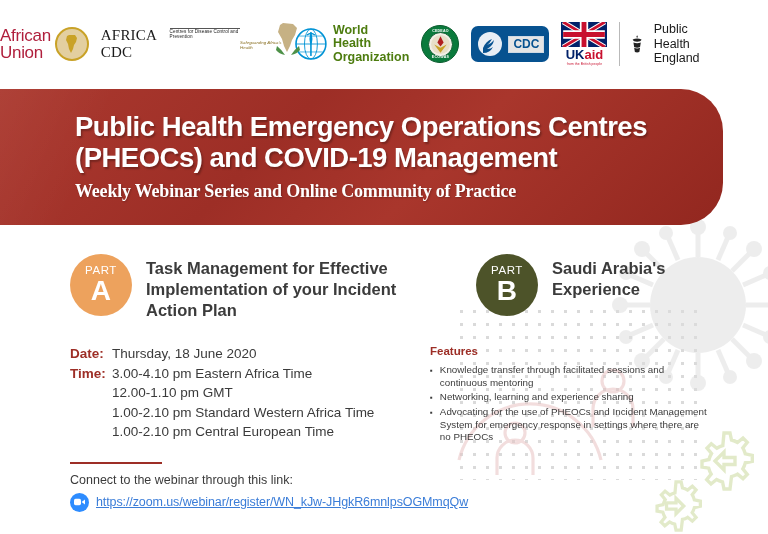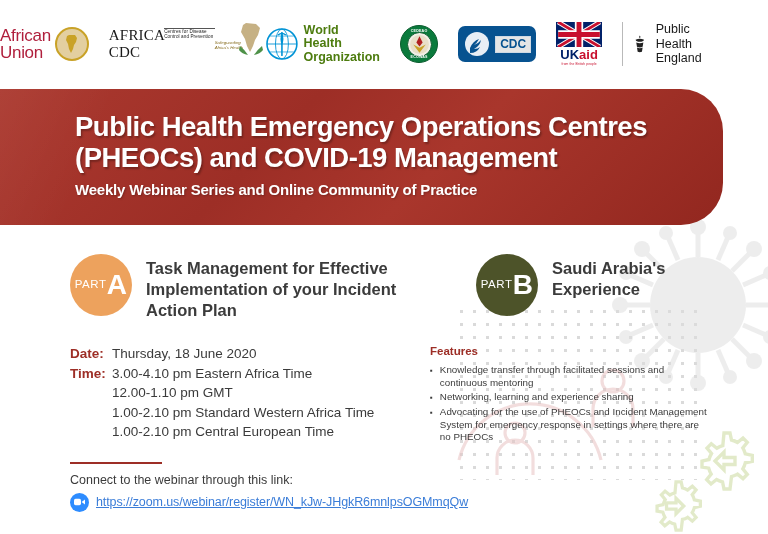--- a/index.html
+++ b/index.html
@@ -27,21 +27,21 @@
     position:absolute; right:-30px; top:205px;
     width:200px; height:200px; opacity:.5;
   }
   .people-icon { position:absolute; opacity:.55; }
   .gear { position:absolute; opacity:.75; }
 
   
   .logo-bar {
     position:absolute; left:0; top:0; width:708px; height:88px;
     display:flex; align-items:center; justify-content:center;
-    gap:20px; z-index:3; background:#fff;
+    gap:12px; z-index:3; background:#fff;
   }
   .logo { display:flex; align-items:center; }
 
   .au-logo { gap:4px; }
   .au-text {
     font-family:"Liberation Sans", sans-serif;
     font-size:17px; line-height:17px; font-weight:400;
     color:#b01f3c; letter-spacing:-.3px;
   }
   .au-seal {
@@ -116,34 +116,34 @@
   }
   .banner-inner { position:absolute; left:75px; top:22px; right:20px; }
   .banner-title {
     font-family:"Liberation Sans Narrow","Liberation Sans", sans-serif;
     font-weight:bold; font-size:27.5px; line-height:31px;
     color:#ffffff; letter-spacing:-.5px;
     text-shadow: 1.5px 1.5px 2px rgba(0,0,0,.28);
   }
   .banner-sub {
     margin-top:8px;
-    font-family:Liberation Sans, sans-serif;
-    font-weight:bold; font-size:15px; color:#ffffff;
+    font-family:Liberation Serif, serif;
+    font-weight:bold; font-size:18px; color:#ffffff;
     letter-spacing:-.2px;
     text-shadow: 1px 1px 2px rgba(0,0,0,.25);
   }
 
   
   .parts { position:absolute; left:0; top:248px; width:768px; z-index:3; }
   .part { position:absolute; display:flex; align-items:flex-start; gap:14px; }
   .part-a { left:70px; top:6px; }
   .part-b { left:476px; top:6px; }
   .badge {
     width:62px; height:62px; border-radius:50%;
-    display:flex; flex-direction:row; align-items:center; justify-content:center;
+    display:flex; flex-direction:column; align-items:center; justify-content:center;
     flex:none; line-height:1;
   }
   .badge-a { background:#eda25d; }
   .badge-b { background:#4d5329; }
   .badge-word { font-size:11.5px; color:#ffffff; letter-spacing:.6px; margin-bottom:1px; }
   .badge-letter { font-size:28px; font-weight:bold; color:#ffffff; letter-spacing:.5px; }
   .part-title {
     font-size:16.5px; font-weight:bold; color:#3b3b3b;
     line-height:21px; padding-top:4px;
   }

